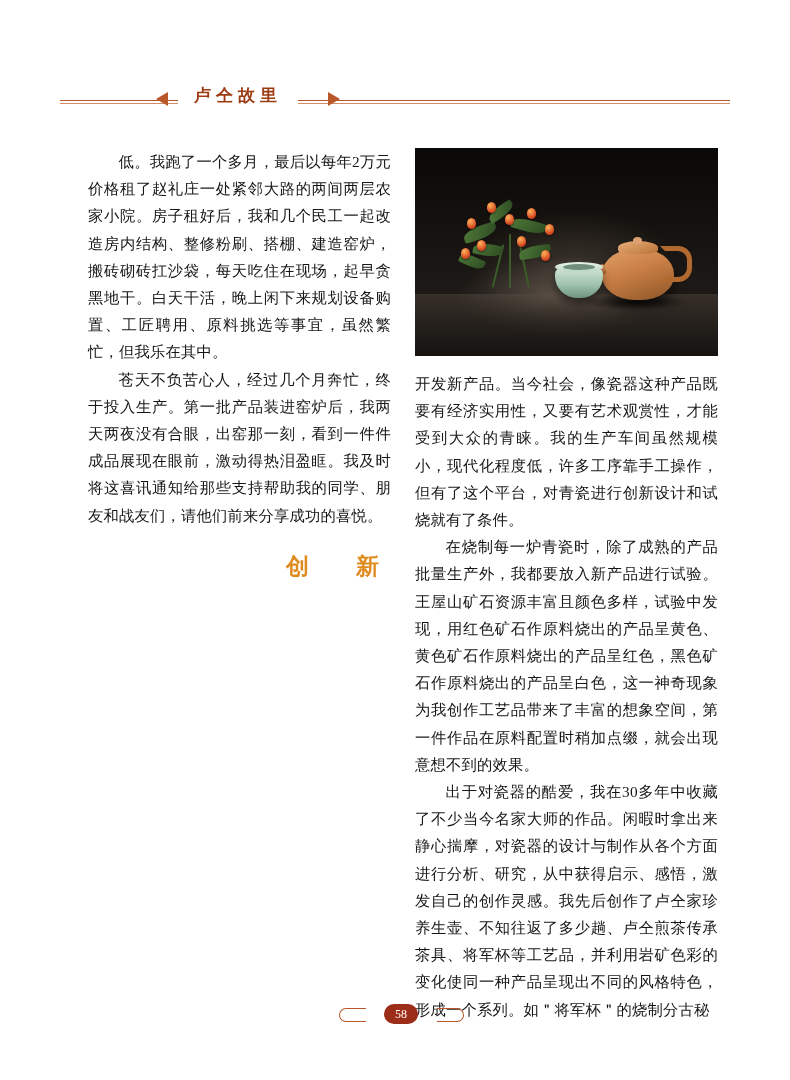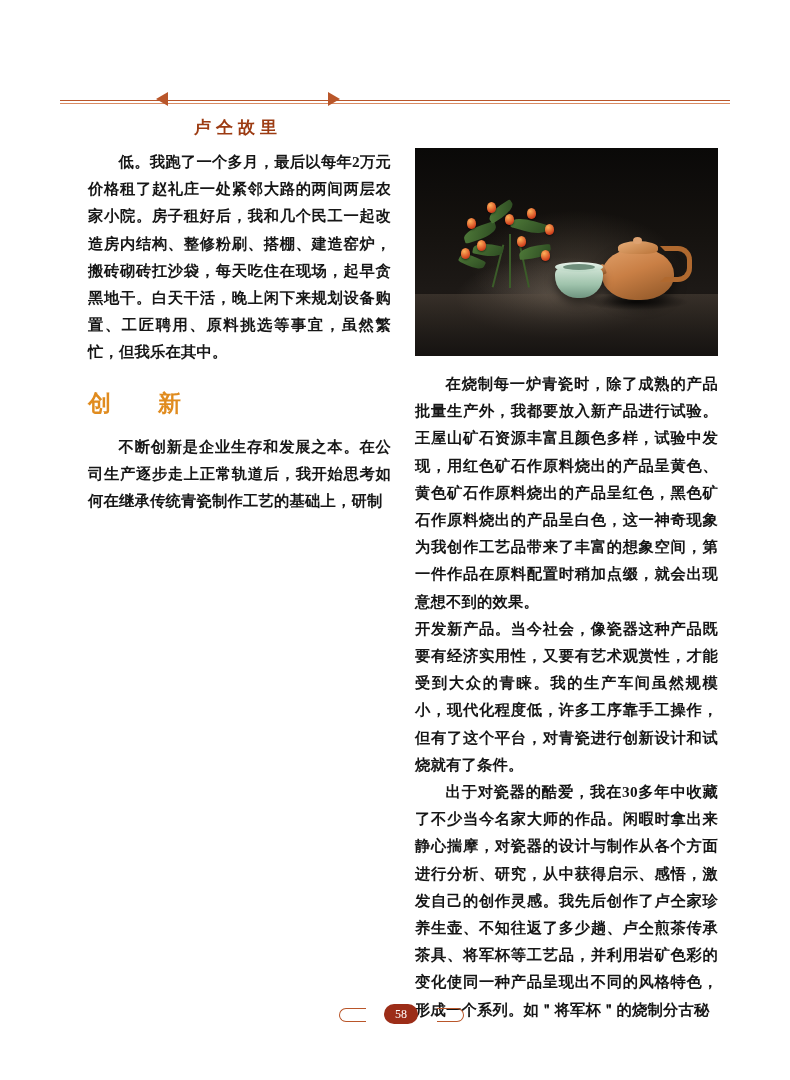--- a/index.html
+++ b/index.html
@@ -47,21 +47,20 @@
     position: absolute;
     left: 118px;
     top: 6px;
     padding: 0 16px;
     background: #ffffff;
     color: #9c3b12;
     font-family: "Liberation Serif", serif;
     font-weight: bold;
     font-size: 17px;
     letter-spacing: 5px;
-    margin-top: 32px;
   }
   .header-cap-left,
   .header-cap-right {
     position: absolute;
     top: 14px;
     width: 0;
     height: 0;
   }
   .header-cap-left {
     left: 96px;
@@ -95,21 +94,20 @@
   p.body {
     margin: 0 0 0 0;
     font-family: "Liberation Serif", serif;
     font-size: 15.3px;
     line-height: 27.2px;
     text-align: justify;
     text-justify: inter-ideograph;
     text-indent: 2em;
     color: #161616;
     letter-spacing: 0.2px;
-    font-weight: bold;
   }
   p.body.noindent { text-indent: 0; }
 
   
   .photo {
     width: 303px;
     height: 208px;
     background:
       radial-gradient(ellipse 150px 60px at 47% 72%, rgba(120,108,96,0.55) 0%, rgba(40,36,34,0.0) 68%),
       linear-gradient(180deg, #0a0908 0%, #15120f 40%, #1d1916 68%, #0d0b0a 100%);
@@ -243,21 +241,21 @@
     width: 2px;
     background: #3b5c29;
   }
 
   
   .section-heading {
     font-family: "Liberation Serif", serif;
     font-size: 23px;
     font-weight: bold;
     color: #e08b1e;
-    text-align: left;
+    text-align: right;
     letter-spacing: 12px;
     margin: 22px 0 14px 0;
     text-indent: 0;
   }
 
   
   .folio {
     position: absolute;
     left: 12px;
     right: 0;
@@ -299,22 +297,22 @@
     <div class="header-rule second"></div>
     <div class="header-cap-left"></div>
     <div class="header-cap-right"></div>
     <div class="header-title">卢仝故里</div>
   </div>
 
   <div class="columns">
 
     <div class="col col-left">
       <p class="body">低。我跑了一个多月，最后以每年2万元价格租了赵礼庄一处紧邻大路的两间两层农家小院。房子租好后，我和几个民工一起改造房内结构、整修粉刷、搭棚、建造窑炉，搬砖砌砖扛沙袋，每天吃住在现场，起早贪黑地干。白天干活，晚上闲下来规划设备购置、工匠聘用、原料挑选等事宜，虽然繁忙，但我乐在其中。</p>
+      <p class="body">苍天不负苦心人，经过几个月奔忙，终于投入生产。第一批产品装进窑炉后，我两天两夜没有合眼，出窑那一刻，看到一件件成品展现在眼前，激动得热泪盈眶。我及时将这喜讯通知给那些支持帮助我的同学、朋友和战友们，请他们前来分享成功的喜悦。</p>
       <div class="section-heading">创　新</div>
-      <p class="body">不断创新是企业生存和发展之本。在公司生产逐步走上正常轨道后，我开始思考如何在继承传统青瓷制作工艺的基础上，研制</p>
     </div>
 
     <div class="col col-right">
 
       <div class="photo">
         <div class="glow"></div>
         <div class="table-surface"></div>
 
         <div class="teapot-shadow"></div>
         <div class="teapot-body"></div>
@@ -344,22 +342,22 @@
           <div class="bud" style="left:48px; top:14px;"></div>
           <div class="bud" style="left:70px; top:8px;"></div>
           <div class="bud" style="left:88px; top:24px;"></div>
           <div class="bud" style="left:20px; top:40px;"></div>
           <div class="bud" style="left:60px; top:36px;"></div>
           <div class="bud" style="left:84px; top:50px;"></div>
           <div class="bud" style="left:4px;  top:48px;"></div>
         </div>
       </div>
 
+      <p class="body noindent">开发新产品。当今社会，像瓷器这种产品既要有经济实用性，又要有艺术观赏性，才能受到大众的青睐。我的生产车间虽然规模小，现代化程度低，许多工序靠手工操作，但有了这个平台，对青瓷进行创新设计和试烧就有了条件。</p>
       <p class="body">在烧制每一炉青瓷时，除了成熟的产品批量生产外，我都要放入新产品进行试验。王屋山矿石资源丰富且颜色多样，试验中发现，用红色矿石作原料烧出的产品呈黄色、黄色矿石作原料烧出的产品呈红色，黑色矿石作原料烧出的产品呈白色，这一神奇现象为我创作工艺品带来了丰富的想象空间，第一件作品在原料配置时稍加点缀，就会出现意想不到的效果。</p>
-      <p class="body noindent">开发新产品。当今社会，像瓷器这种产品既要有经济实用性，又要有艺术观赏性，才能受到大众的青睐。我的生产车间虽然规模小，现代化程度低，许多工序靠手工操作，但有了这个平台，对青瓷进行创新设计和试烧就有了条件。</p>
       <p class="body">出于对瓷器的酷爱，我在30多年中收藏了不少当今名家大师的作品。闲暇时拿出来静心揣摩，对瓷器的设计与制作从各个方面进行分析、研究，从中获得启示、感悟，激发自己的创作灵感。我先后创作了卢仝家珍养生壶、不知往返了多少趟、卢仝煎茶传承茶具、将军杯等工艺品，并利用岩矿色彩的变化使同一种产品呈现出不同的风格特色，形成一个系列。如＂将军杯＂的烧制分古秘</p>
     </div>
   </div>
 
   <div class="folio">
     <div class="folio-wing left"></div>
     <div class="folio-wing right"></div>
     <div class="folio-badge">58</div>
   </div>
 

